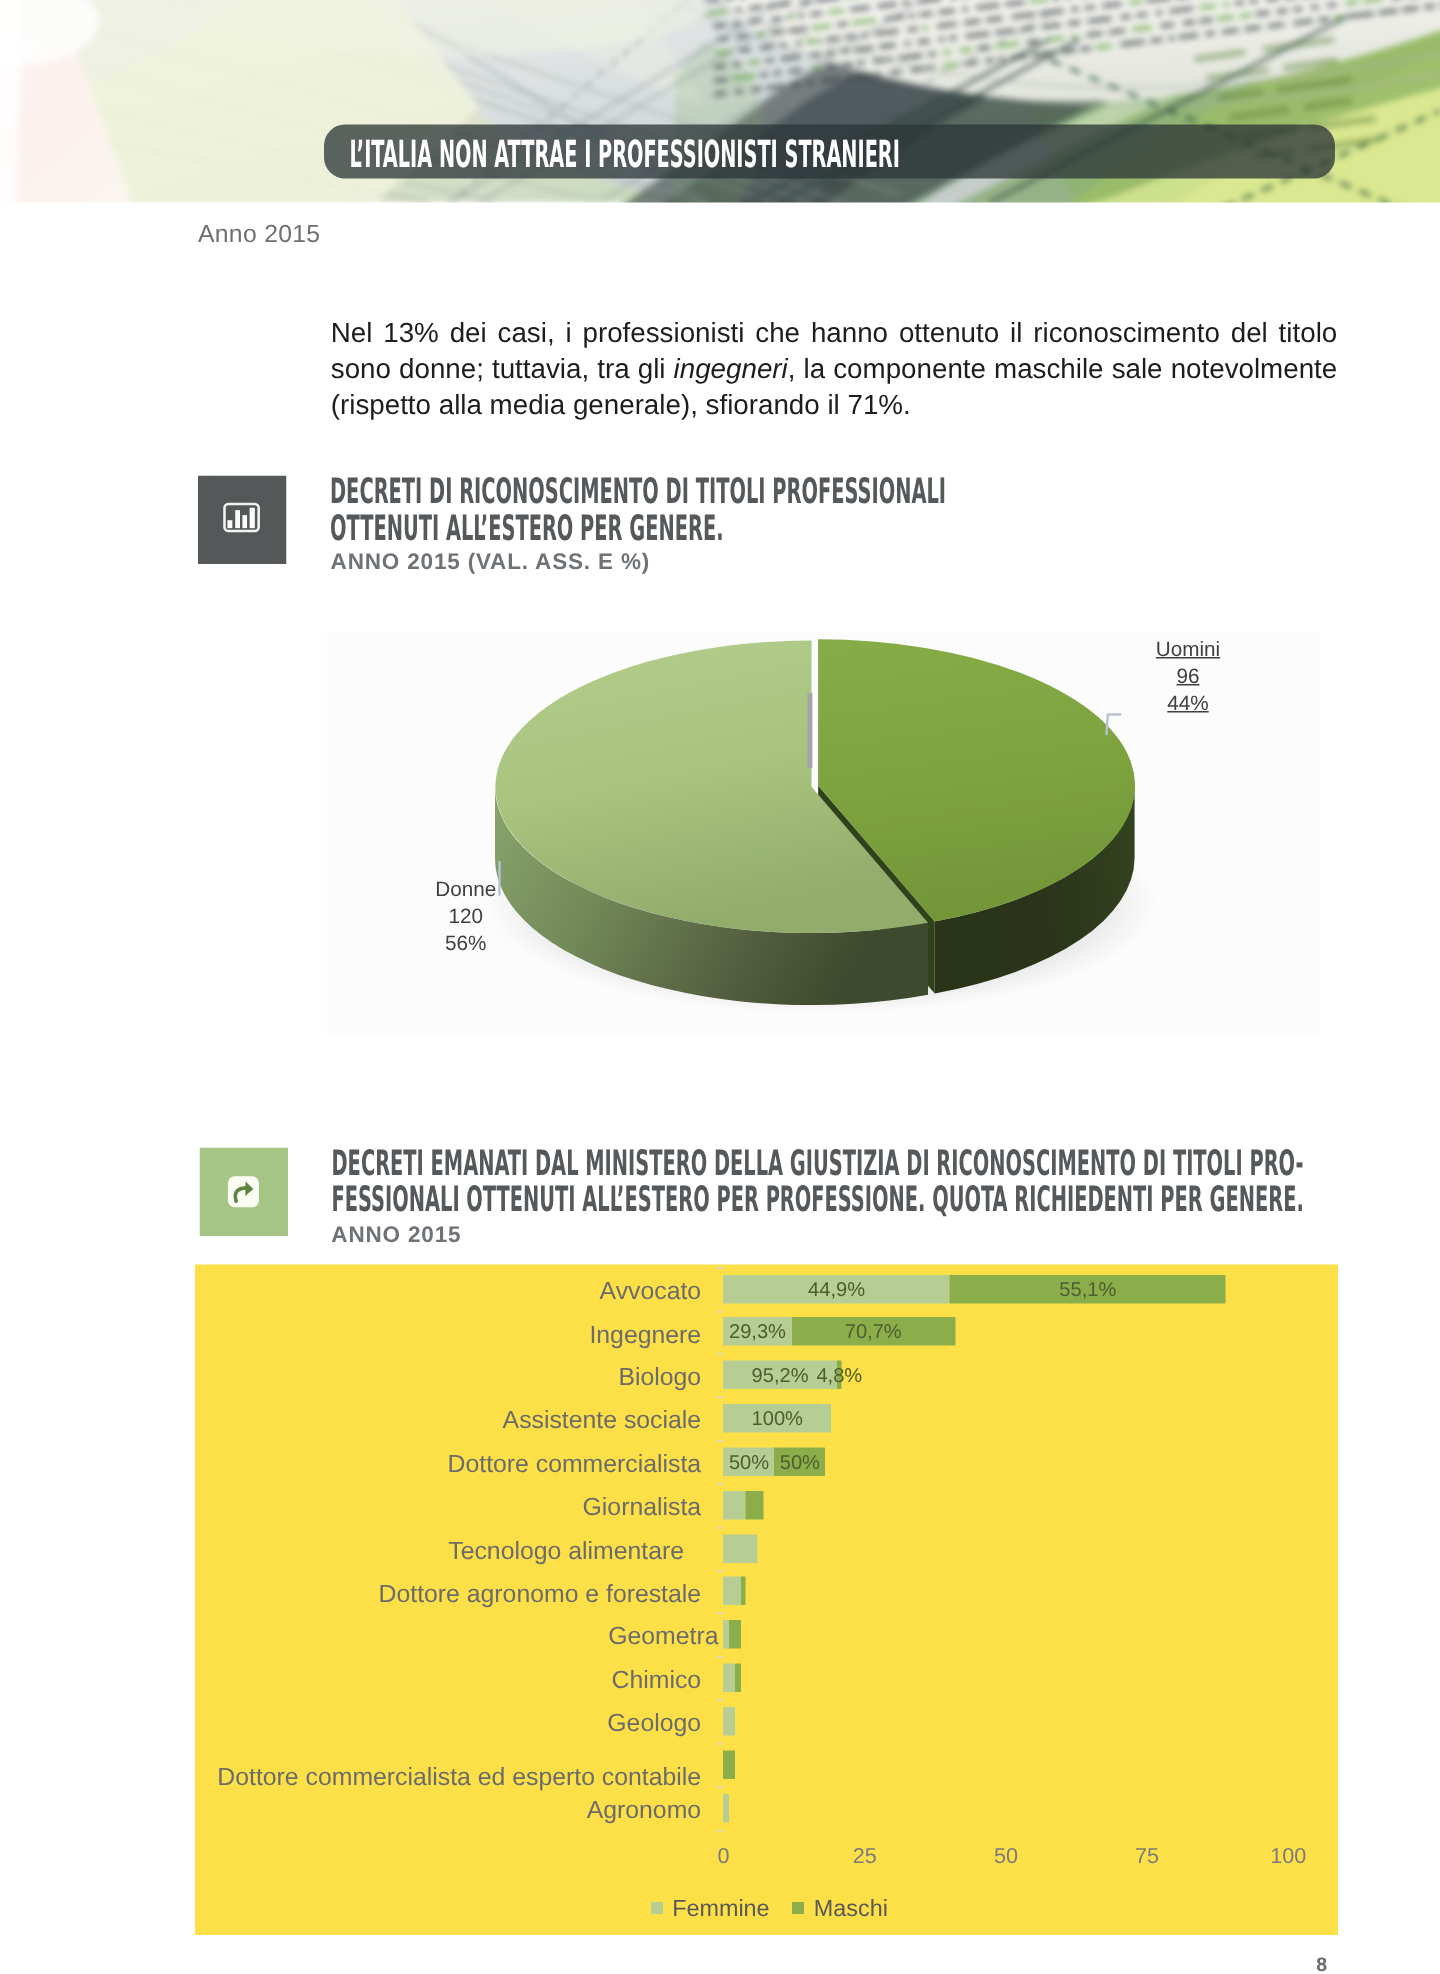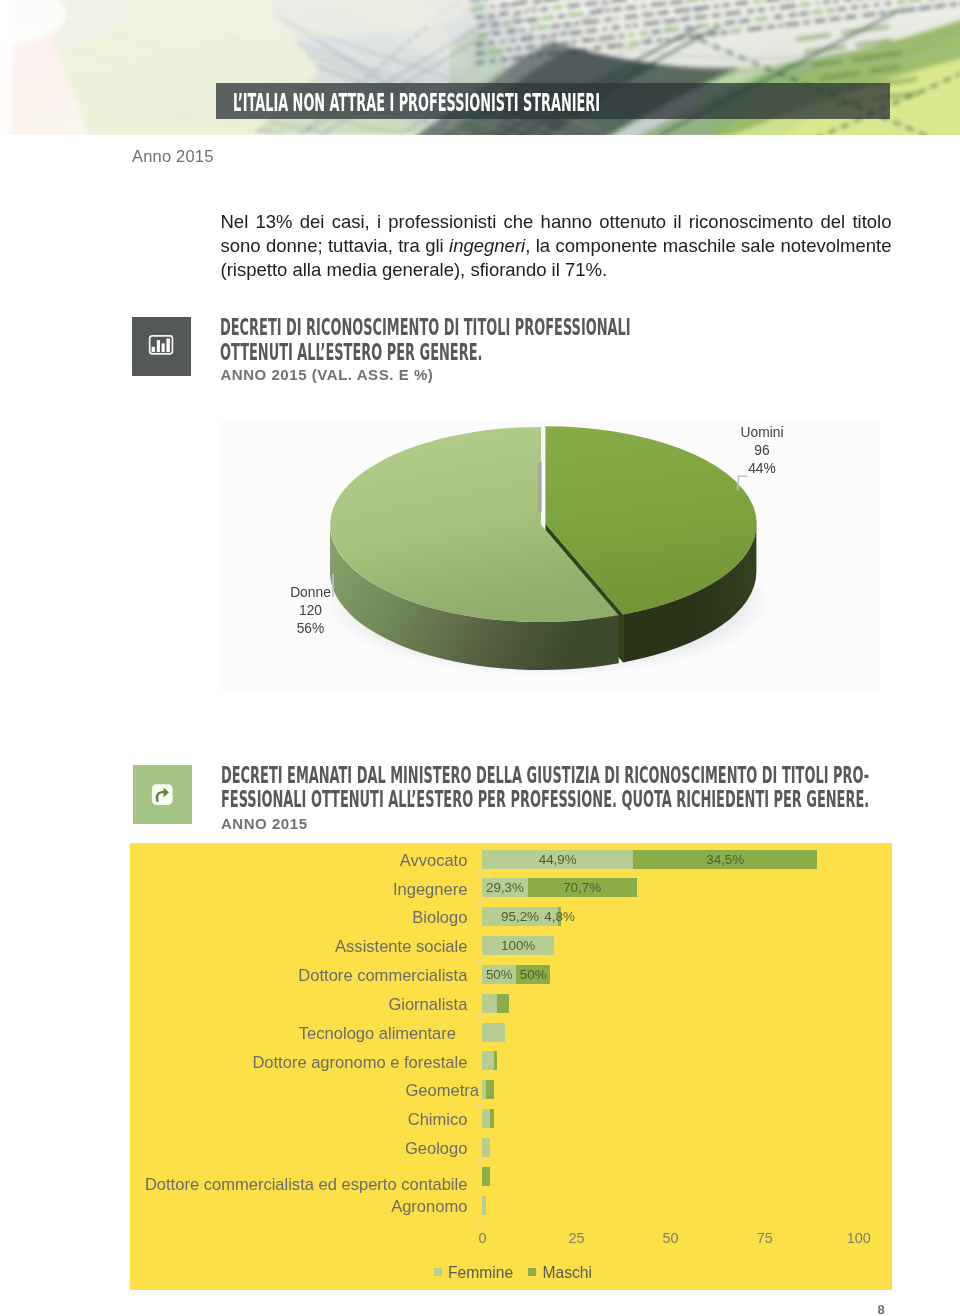--- a/index.html
+++ b/index.html
@@ -8,21 +8,21 @@
        font-family:"Liberation Sans",sans-serif;}
   .page{position:absolute;left:0;top:0;width:960px;height:1316px;background:#fff;}
 
   
   #hero{position:absolute;left:0;top:0;width:960px;height:135px;overflow:hidden;}
   #hero svg{position:absolute;left:0;top:0;}
   #hero .blur{filter:blur(2.2px);}
 
   
   #banner{position:absolute;left:216px;top:83px;width:674px;height:36px;
-          background:rgba(44,52,55,0.76);}
+          background:rgba(44,52,55,0.76);border-radius:14px;}
   #banner .btxt{position:absolute;left:16.5px;top:4.5px;color:#ffffff;
           font-family:"DejaVu Sans Condensed","DejaVu Sans",sans-serif;
           font-weight:bold;font-size:25px;letter-spacing:0px;white-space:nowrap;
           transform:scaleX(0.572);transform-origin:0 0;}
 
   
   #year{position:absolute;left:132px;top:147px;font-size:16.5px;color:#706f6f;
         letter-spacing:0.2px;}
 
   
@@ -40,21 +40,21 @@
            transform:scaleX(0.615);transform-origin:0 0;}
   .sec .st{position:absolute;left:88px;
            font-family:"Liberation Sans",sans-serif;font-weight:bold;
            font-size:15px;color:#6f7276;letter-spacing:0.55px;white-space:nowrap;}
 
   
   #pieimg{position:absolute;left:218px;top:422px;width:662px;height:268px;
           background:#fcfcfd;}
   #pieimg .plab{position:absolute;text-align:center;font-size:13.8px;line-height:18.1px;
           color:#404040;font-family:"Liberation Sans",sans-serif;}
-  #lab-uomini{left:499px;top:1.5px;width:90px;}
+  #lab-uomini{left:529px;top:1.5px;width:90px;text-decoration:underline;}
   #lab-donne{left:47.5px;top:162px;width:90px;}
   #barimg{position:absolute;left:130px;top:843px;width:762px;height:447px;
           background:#fde047;}
   #barimg .cat{position:absolute;right:0;text-align:right;font-size:16.55px;
           color:#6b6b6b;white-space:nowrap;line-height:19px;}
   #barimg .bar{position:absolute;height:19px;}
   #barimg .dlab{position:absolute;font-size:13.4px;color:#4c5e2f;text-align:center;
           line-height:20.6px;white-space:nowrap;}
   #barimg .tick{position:absolute;width:1px;background:#d9d9d9;}
   #barimg .xlab{position:absolute;font-size:14.4px;color:#7b7b7b;text-align:center;
@@ -601,21 +601,21 @@
     <div class="st" style="top:50px;">ANNO 2015</div>
   </div>
 
   <div id="barimg">
     <div id="plot">
         <div class="cat" style="top: 7.8px; right: 424.6px;">Avvocato</div>
         <div class="tick" style="left: 348.4px; top: 1.8px; height: 1px; width: 4px;"></div>
         <div class="bar" style="left: 352.4px; top: 6.6px; width: 150.576px; background: rgb(182, 205, 147);"></div>
         <div class="dlab" style="left: 367.688px; top: 6.6px; width: 120px;">44,9%</div>
         <div class="bar" style="left: 502.976px; top: 6.6px; width: 184.456px; background: rgb(139, 174, 75);"></div>
-        <div class="dlab" style="left: 535.204px; top: 6.6px; width: 120px;">34,5%</div>
+        <div class="dlab" style="left: 535.204px; top: 6.6px; width: 120px;">55,1%</div>
         <div class="cat" style="top: 36.63px; right: 424.6px;">Ingegnere</div>
         <div class="tick" style="left: 348.4px; top: 30.63px; height: 1px; width: 4px;"></div>
         <div class="bar" style="left: 352.4px; top: 35.43px; width: 45.1728px; background: rgb(182, 205, 147);"></div>
         <div class="dlab" style="left: 314.986px; top: 35.43px; width: 120px;">29,3%</div>
         <div class="bar" style="left: 397.573px; top: 35.43px; width: 109.168px; background: rgb(139, 174, 75);"></div>
         <div class="dlab" style="left: 392.157px; top: 35.43px; width: 120px;">70,7%</div>
         <div class="cat" style="top: 65.46px; right: 424.6px;">Biologo</div>
         <div class="tick" style="left: 348.4px; top: 59.46px; height: 1px; width: 4px;"></div>
         <div class="bar" style="left: 352.4px; top: 64.26px; width: 75.288px; background: rgb(182, 205, 147);"></div>
         <div class="dlab" style="left: 330.044px; top: 64.26px; width: 120px;">95,2%</div>

